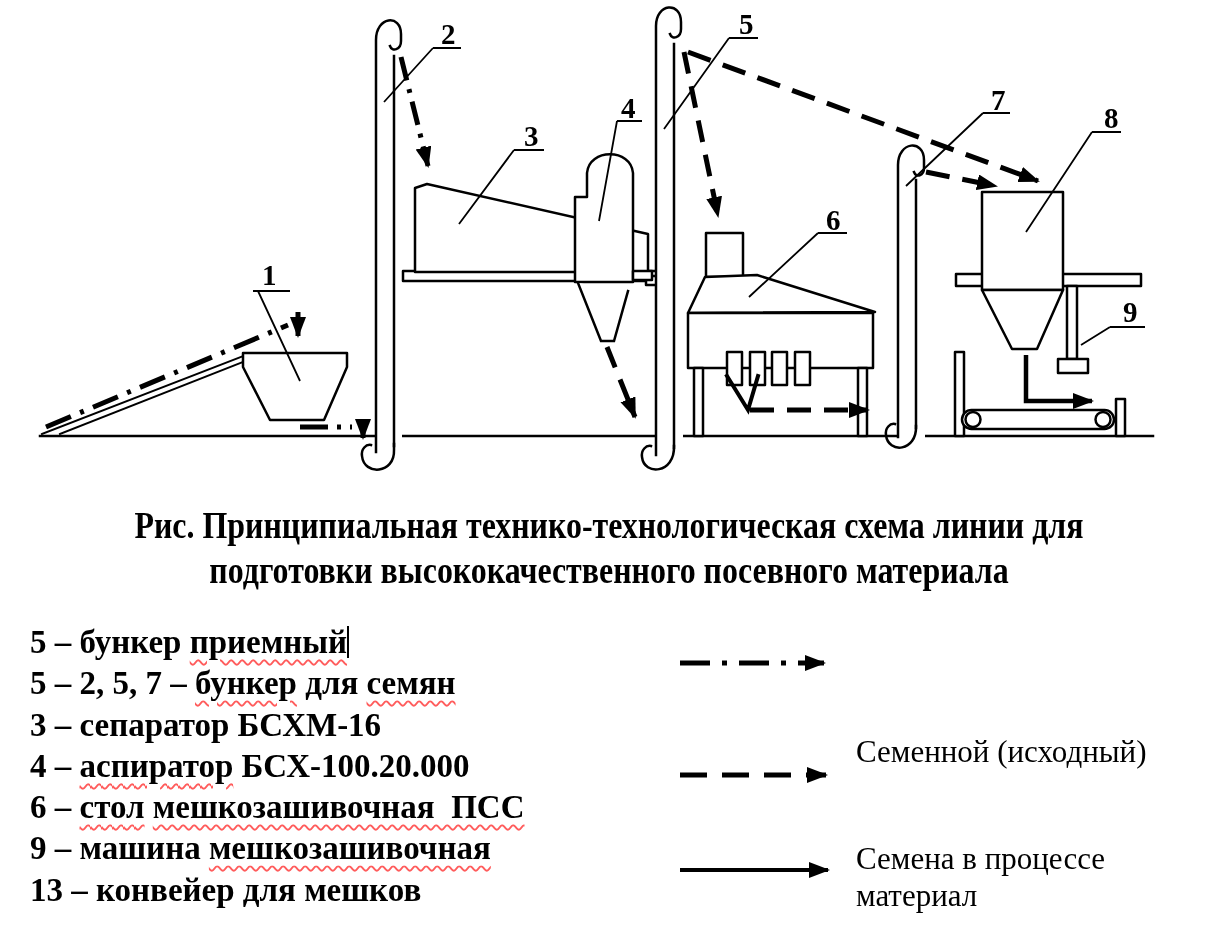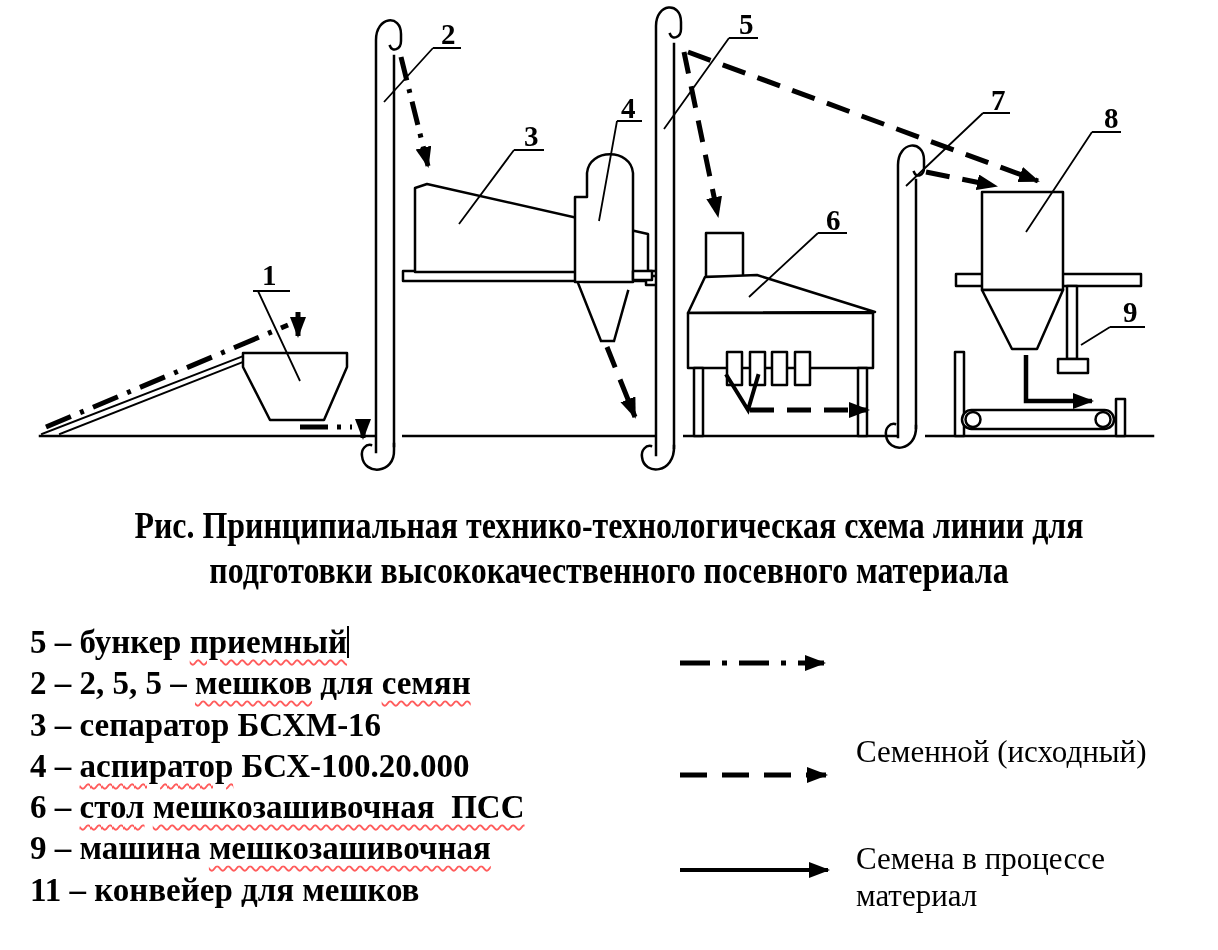--- a/index.html
+++ b/index.html
@@ -148,26 +148,26 @@
     </g>
   </svg>
 
   <div id="caption">
     <div>Рис. Принципиальная технико-технологическая схема линии для</div>
     <div>подготовки высококачественного посевного материала</div>
   </div>
 
   <div id="parts-list">
       <div class="legend-line"><span>5 – бункер </span><span class="sp">приемный</span><span class="cursor"></span></div>
-      <div class="legend-line"><span>2 – 2, 5, 5 – </span><span class="sp">мешков</span><span> для </span><span class="sp">семян</span></div>
+      <div class="legend-line"><span>5 – 2, 5, 7 – </span><span class="sp">бункер</span><span> для </span><span class="sp">семян</span></div>
       <div class="legend-line"><span>3 – сепаратор БСХМ-16</span></div>
       <div class="legend-line"><span>4 – </span><span class="sp">аспиратор</span><span> БСХ-100.20.000</span></div>
       <div class="legend-line"><span>6 – </span><span class="sp">стол</span><span> </span><span class="sp">мешкозашивочная  ПСС</span></div>
       <div class="legend-line"><span>9 – машина </span><span class="sp">мешкозашивочная</span></div>
-      <div class="legend-line"><span>11 – конвейер для мешков</span></div>
+      <div class="legend-line"><span>13 – конвейер для мешков</span></div>
     </div>
 
   <div class="flow-row" id="flow-row-2" style="top:740px;height:100px;">
     <svg class="flow-sample" style="top:25px;" width="168" height="20">
       <defs>
           <marker id="ah2" markerUnits="userSpaceOnUse" markerWidth="24" markerHeight="18" refX="19" refY="8" orient="auto">
             <path d="M0,0 L21,8 L0,16 Z" fill="#000"></path>
           </marker>
         </defs>
       <path d="M2,10 L148,10" stroke="#000" stroke-width="5" stroke-dasharray="27 15" fill="none" marker-end="url(#ah2)"></path>

